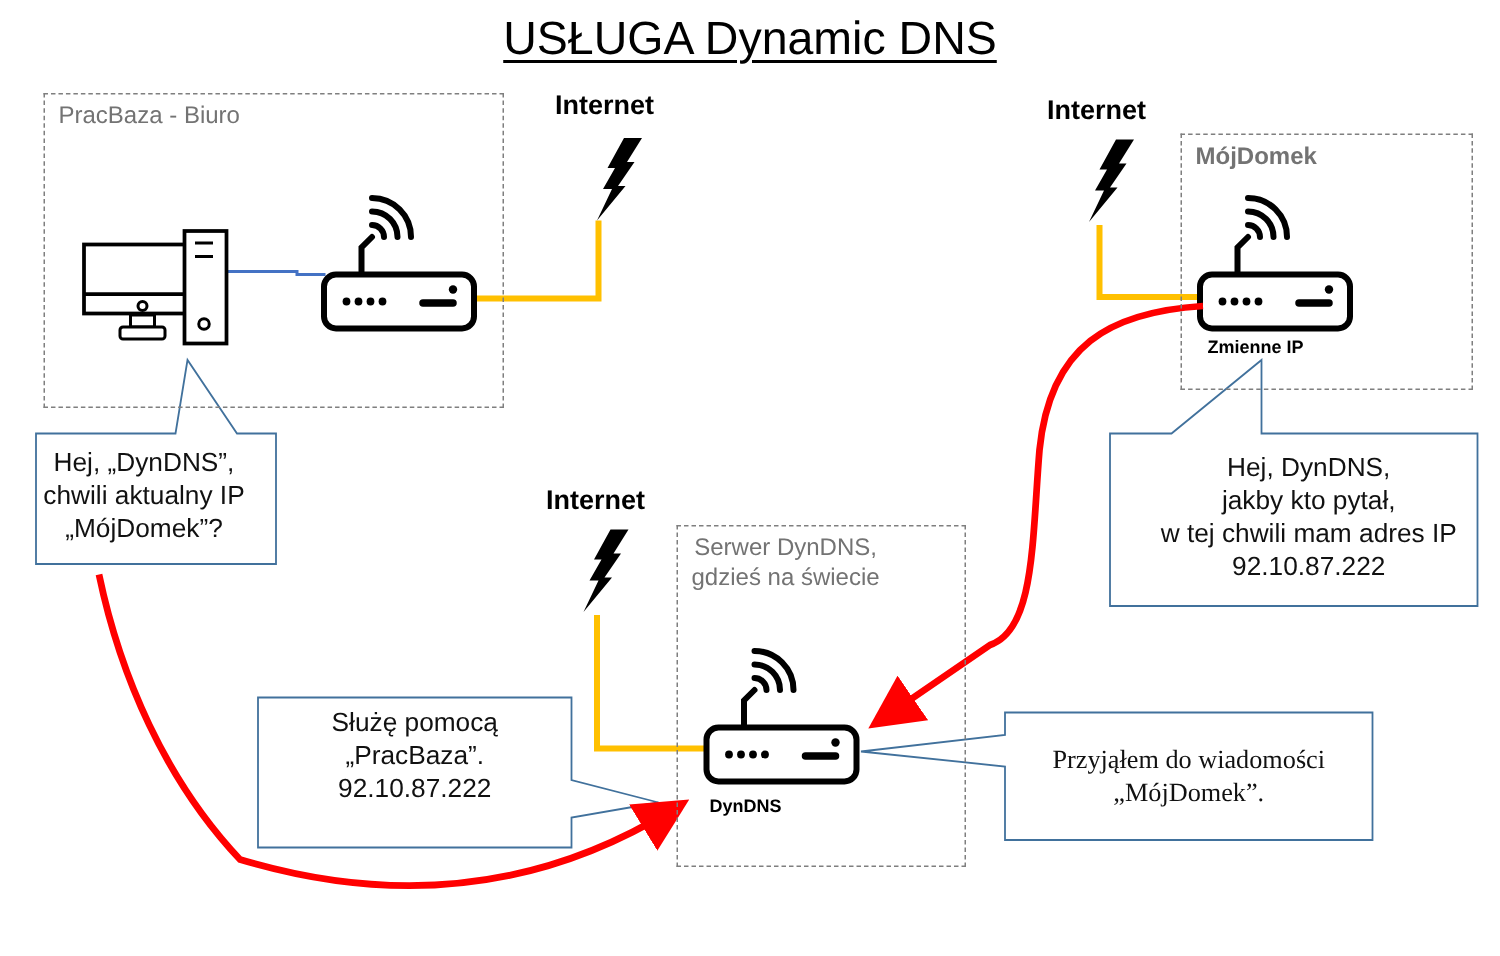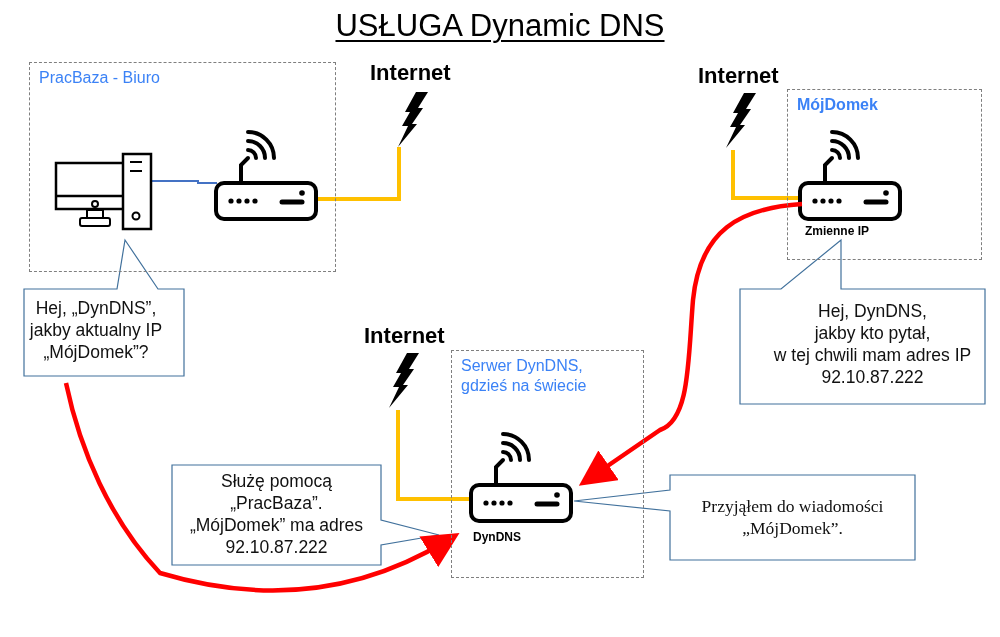--- a/index.html
+++ b/index.html
@@ -1,21 +1,21 @@
 <!DOCTYPE html>
 <html><head>
 <meta charset="utf-8">
 <style>
   html, body { margin: 0; padding: 0; background: #ffffff; }
   body { width: 1000px; height: 637px; position: relative; overflow: hidden; font-family: "Liberation Sans", sans-serif; }
   #canvas { position: absolute; left: 0; top: 0; width: 1000px; height: 637px; }
   .title { position: absolute; left: 0; width: 1000px; top: 8px; text-align: center; font-size: 31px; color: #000; text-decoration: underline; text-decoration-thickness: 2px; text-underline-offset: 4px; }
   .zone { position: absolute; border: 1px dashed #7f7f7f; box-sizing: border-box; }
-  .zone-label { position: absolute; left: 9px; top: 5px; font-size: 16px; color: #3b82f6; line-height: 20px; }
-  .internet { position: absolute; font-size: 22px; font-weight: bold; color: #000; }
+  .zone-label { position: absolute; left: 9px; top: 5px; font-size: 16px; color: #737373; line-height: 20px; text-align: center; }
+  .internet { position: absolute; font-size: 18px; font-weight: bold; color: #000; }
   .callout-text { position: absolute; font-size: 17.5px; color: #111; text-align: center; line-height: 22px; }
   .dev-label { position: absolute; font-size: 12px; font-weight: bold; color: #000; }
 </style>
 </head>
 <body>
 
 <svg id="canvas" width="1000" height="637" viewBox="0 0 1000 637">
   <defs>
     <g id="router-icon">
 
@@ -92,34 +92,33 @@
 
 <div class="internet" style="left:370px;top:60px;">Internet</div>
 <div class="internet" style="left:698px;top:63px;">Internet</div>
 <div class="internet" style="left:364px;top:323px;">Internet</div>
 
 <div class="dev-label" style="left:805px;top:224px;">Zmienne IP</div>
 <div class="dev-label" style="left:473px;top:530px;">DynDNS</div>
 
 <div class="callout-text" style="left:24px;top:297px;width:144px;">
   <div>Hej, „DynDNS”,</div>
-  <div>jakby aktualny IP</div>
+  <div>chwili aktualny IP</div>
   <div>„MójDomek”?</div>
 </div>
 
 <div class="callout-text" style="left:740px;top:300px;width:265px;">
   <div>Hej, DynDNS,</div>
   <div>jakby kto pytał,</div>
   <div>w tej chwili mam adres IP</div>
   <div>92.10.87.222</div>
 </div>
 
 <div class="callout-text" style="left:172px;top:470px;width:209px;">
   <div>Służę pomocą</div>
   <div>„PracBaza”.</div>
-  <div>„MójDomek” ma adres</div>
   <div>92.10.87.222</div>
 </div>
 
 <div class="callout-text" style="left:670px;top:495px;width:245px;font-family:Liberation Serif, serif;">
   <div>Przyjąłem do wiadomości</div>
   <div>„MójDomek”.</div>
 </div>
 
 </body></html>

